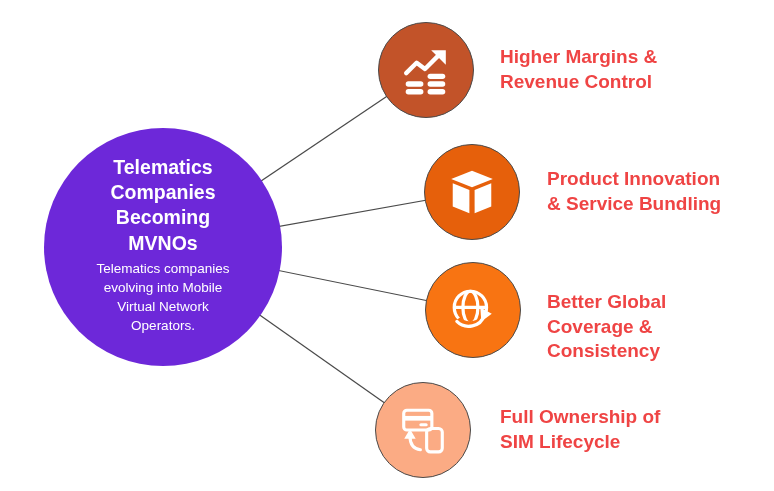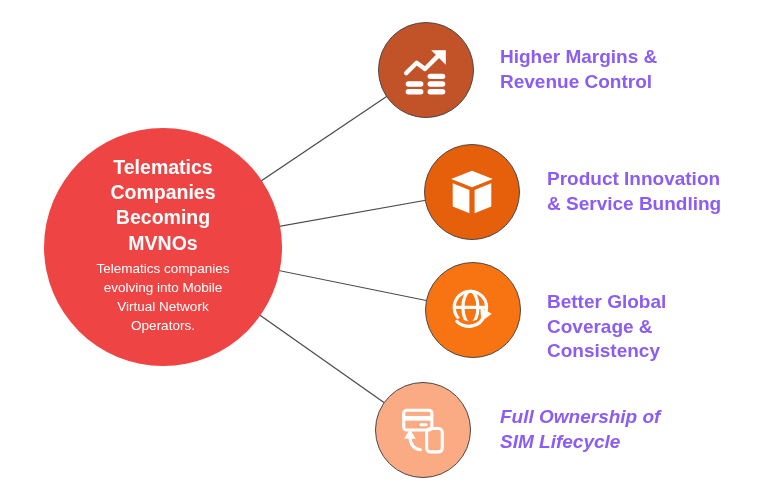--- a/index.html
+++ b/index.html
@@ -60,45 +60,45 @@
   }
   .bubble svg.icon { width: 50px; height: 50px; display: block; }
   .bubble-1 { left: 378px; top: 22px; }
   .bubble-2 { left: 424px; top: 144px; }
   .bubble-3 { left: 425px; top: 262px; }
   .bubble-4 { left: 375px; top: 382px; }
   
   .node-label {
     position: absolute;
     z-index: 2;
-    color: #8b5cf6;
+    color: #ef4444;
     font-weight: bold;
     font-size: 19px;
     line-height: 1.3;
     white-space: pre-line;
     transform: translateY(-50%);
   }
   .label-1 { left: 500px; top: 70px; }
   .label-2 { left: 547px; top: 192px; }
   .label-3 { left: 547px; top: 327px; }
-  .label-4 { left: 500px; top: 430px; font-style: italic; }
+  .label-4 { left: 500px; top: 430px; }
 </style>
 </head>
 <body>
 
 <div class="canvas">
 
   <svg class="connectors" viewBox="0 0 774 491" xmlns="http://www.w3.org/2000/svg">
     <line x1="163" y1="247" x2="426" y2="70" stroke="#4A4A4A" stroke-width="1.2"></line>
     <line x1="163" y1="247" x2="472" y2="192" stroke="#4A4A4A" stroke-width="1.2"></line>
     <line x1="163" y1="247" x2="473" y2="310" stroke="#4A4A4A" stroke-width="1.2"></line>
     <line x1="163" y1="247" x2="423" y2="430" stroke="#4A4A4A" stroke-width="1.2"></line>
   </svg>
 
-  <div class="hub" style="background-color: #ef4444;">
+  <div class="hub" style="background-color: #6d28d9;">
     <div class="hub-title">Telematics
 Companies
 Becoming
 MVNOs</div>
     <div class="hub-subtitle">Telematics companies
 evolving into Mobile
 Virtual Network
 Operators.</div>
   </div>
 

